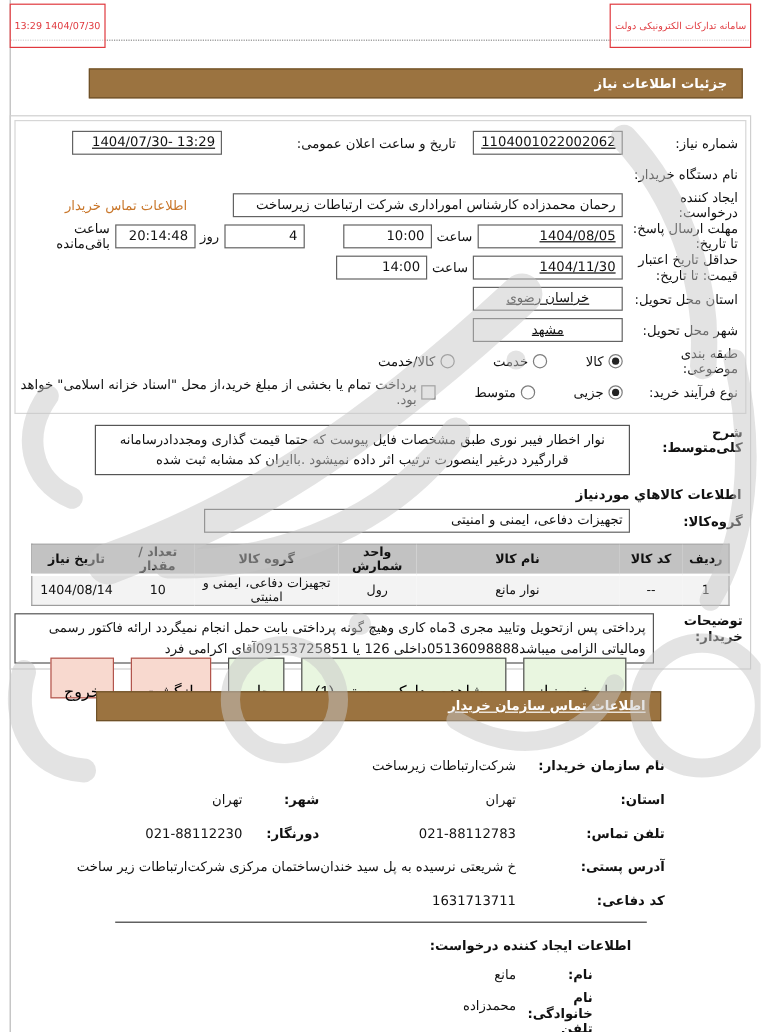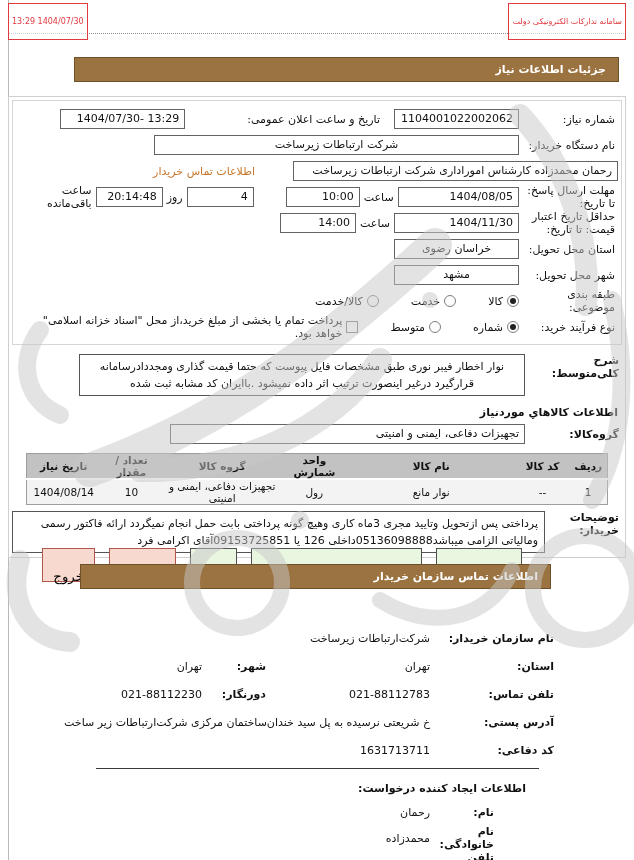--- a/index.html
+++ b/index.html
@@ -8,29 +8,29 @@
   .edge-line{position:absolute;left:8px;top:0;bottom:0;width:1px;background:#b9b9b9;}
   
   .watermark{position:absolute;inset:0;z-index:9;pointer-events:none;opacity:.5;}
   
   .print-header{position:absolute;top:3px;left:8px;right:8px;display:flex;justify-content:space-between;align-items:flex-start;z-index:11;}
   .stamp{border:1px solid #e0393e;color:#e0393e;font-size:8px;line-height:11px;padding:12px 3px;background:rgba(255,255,255,.6);white-space:nowrap;}
   .dotted{position:absolute;top:33px;right:10px;left:9px;border-top:1px dotted #8a8a8a;}
   
   .bar{height:25px;background:#9b7340;border:1px solid #6e5128;color:#fff;font-weight:bold;display:flex;align-items:center;justify-content:flex-start;padding:10px 12px;box-sizing:border-box;}
   .bar1{position:absolute;top:57px;right:15px;left:74px;}
-  .bar2{position:absolute;top:564px;right:83px;left:80px;}
+  .bar2{position:absolute;top:576px;right:83px;left:80px;text-decoration:underline;}
   
   .panel{position:absolute;top:96px;right:8px;left:8px;border:1px solid #cfcfcf;padding:3px 3px 4px 3px;box-sizing:border-box;background:transparent;}
   .rows-box{border:1px solid #d6d6d6;padding:5px 3px 4px 3px;}
   .frow{display:flex;align-items:center;min-height:26px;gap:4px;}
   .lbl{flex:0 0 92px;padding-right:3px;line-height:13px;}
   .bold{font-weight:bold;}
   .ibox{height:20px;line-height:18px;border:1px solid #636363;background:#fff;box-sizing:border-box;padding:0 5px;overflow:hidden;white-space:nowrap;}
-  .w125{width:125px;} .w62{width:76px;} .w58{width:69px;} .w365{width:365px;} .w325{width:325px;} .w355{width:355px;}
+  .w125{width:125px;text-decoration:underline;} .w62{width:76px;} .w58{width:69px;} .w365{width:365px;} .w325{width:325px;} .w355{width:355px;}
   .ltr{direction:ltr;unicode-bidi:embed;}
   .ta-r{text-align:right;} .ta-c{text-align:center;}
   .gap60{margin-right:58px;} .gap28{margin-right:28px;} .gap34{margin-right:34px;} .gap10{margin-right:10px;}
   
   .opt{display:flex;align-items:center;gap:4px;}
   .radio{width:10px;height:10px;border:1px solid #7d7d7d;border-radius:50%;background:#fdfdfd;position:relative;flex:0 0 auto;}
   .radio.sel::after{content:"";position:absolute;inset:2px;background:#222;border-radius:50%;}
   .checkbox{width:10px;height:10px;border:1px solid #7d7d7d;background:#fdfdfd;flex:0 0 auto;}
   
   .descrow{display:flex;margin-top:9px;gap:2px;}
@@ -100,24 +100,24 @@
 
       <div class="frow">
         <span class="lbl">شماره نیاز:</span>
         <span class="ibox w125 ltr ta-r">1104001022002062</span>
         <span class="gap10">تاریخ و ساعت اعلان عمومی:</span>
         <span class="ibox w125 ltr ta-r gap60">1404/07/30- 13:29</span>
       </div>
 
       <div class="frow">
         <span class="lbl">نام دستگاه خریدار:</span>
-        <span class="ibox w365 ta-c">شرکت ارتباطات زیرساخت</span>
-      </div>
-
-      <div class="frow">
+      </div>
+
+      <div class="frow">
+        <span class="lbl">ایجاد کننده درخواست:</span>
         <span class="ibox w325 ta-r">رحمان محمدزاده کارشناس اموراداری شرکت ارتباطات زیرساخت</span>
         <span class="link gap34">اطلاعات تماس خریدار</span>
       </div>
 
       <div class="frow">
         <span class="lbl">مهلت ارسال پاسخ: تا تاریخ:</span>
         <span class="ibox w125 ltr ta-r">1404/08/05</span>
         <span>ساعت</span>
         <span class="ibox w62 ltr ta-r">10:00</span>
         <span class="ibox w58 ltr ta-r gap28">4</span>
@@ -156,21 +156,21 @@
         <span class="opt gap28">
           <span class="radio"></span>
           <span>کالا/خدمت</span>
         </span>
       </div>
 
       <div class="frow">
         <span class="lbl">نوع فرآیند خرید:</span>
         <span class="opt">
           <span class="radio sel"></span>
-          <span>شماره</span>
+          <span>جزیی</span>
         </span>
         <span class="opt gap28">
           <span class="radio"></span>
           <span>متوسط</span>
         </span>
         <span class="checkbox gap28"></span>
         <span>پرداخت تمام یا بخشی از  مبلغ خرید،از محل "اسناد خزانه اسلامی" خواهد بود.</span>
       </div>
 
     </div>
@@ -256,21 +256,21 @@
       <span class="ltr">1631713711</span>
     </div>
   </div>
 
   <div class="divider"></div>
 
   <div class="creator">
     <div class="kheading">اطلاعات ایجاد کننده درخواست:</div>
     <div class="krow">
       <span class="klbl">نام:</span>
-      <span>رحمان</span>
+      <span>مانع</span>
     </div>
     <div class="krow">
       <span class="klbl">نام خانوادگی:</span>
       <span>محمدزاده</span>
     </div>
     <div class="krow">
       <span class="klbl">تلفن تماس:</span>
       <span class="ltr">051-38497901</span>
     </div>
   </div>

